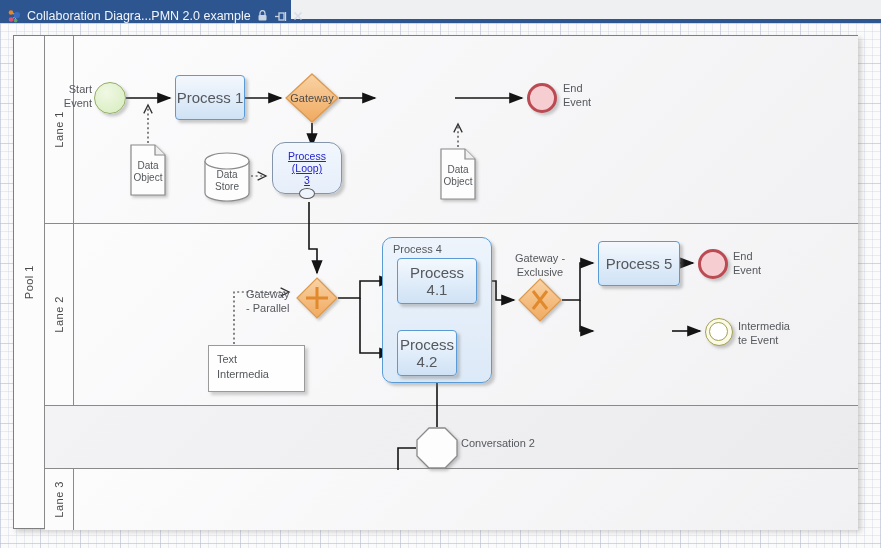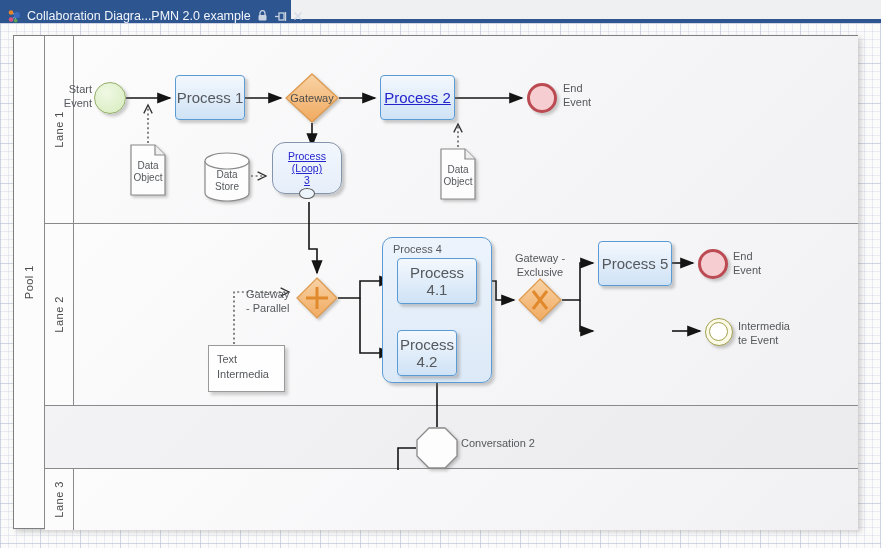--- a/index.html
+++ b/index.html
@@ -198,23 +198,20 @@
           <linearGradient id="g1" x1="0" y1="0" x2="0" y2="1">
         <stop offset="0" stop-color="#f9d3a6"></stop>
             <stop offset="1" stop-color="#f0aa60"></stop>
       </linearGradient>
         </defs>
       <polygon points="27,1 53,25 27,49 1,25" fill="url(#g1)" stroke="#dd9a4e" stroke-width="1.3"></polygon>
     </svg>
     <div class="gwlabel-overlay">Gateway</div>
   </div>
 
-  <div class="node task" style="left:380px; top:52px; width:75px; height:45px;">
-    <span class="linktext">Process 2</span>
-  </div>
 
   <div class="node ev-end" style="left:527px; top:60px;"></div>
   <div class="node shape-label" style="left:563px; top:58px;">
     <div>End</div>
     <div>Event</div>
   </div>
 
   <div class="node" style="left:130px; top:121px; width:36px; height:52px;">
     <svg class="shadowed-svg" width="36" height="52" viewBox="0 0 36 52">
       <path d="M1 1 H25 L35 11 V51 H1 Z" fill="#fdfdfd" stroke="#8a8a8a" stroke-width="1.2"></path>
@@ -264,21 +261,21 @@
           <linearGradient id="g2" x1="0" y1="0" x2="0" y2="1">
         <stop offset="0" stop-color="#f9d3a6"></stop>
             <stop offset="1" stop-color="#f0aa60"></stop>
       </linearGradient>
         </defs>
       <polygon points="21,1 41,21 21,41 1,21" fill="url(#g2)" stroke="#dd9a4e" stroke-width="1.2"></polygon>
       <path d="M21 10 V32 M10 21 H32" stroke="#e08a2d" stroke-width="3"></path>
     </svg>
   </div>
 
-  <div class="node annotation" style="left:208px; top:322px; width:77px; height:47px;">
+  <div class="node annotation" style="left:208px; top:322px; width:97px; height:47px;">
     <div>Text</div>
     <div>Intermedia</div>
   </div>
 
   <div class="node subprocess" style="left:382px; top:214px; width:110px; height:146px;">
     <div class="subprocess-label">Process 4</div>
   </div>
   <div class="node task" style="left:397px; top:235px; width:80px; height:46px;">
     <span>Process 4.1</span>
   </div>
@@ -296,21 +293,21 @@
           <linearGradient id="g3" x1="0" y1="0" x2="0" y2="1">
         <stop offset="0" stop-color="#f9d3a6"></stop>
             <stop offset="1" stop-color="#f0aa60"></stop>
       </linearGradient>
         </defs>
       <polygon points="22,1 43,22 22,43 1,22" fill="url(#g3)" stroke="#dd9a4e" stroke-width="1.2"></polygon>
       <path d="M15 13 L29 31 M29 13 L15 31" stroke="#e08a2d" stroke-width="3"></path>
     </svg>
   </div>
 
-  <div class="node task" style="left:598px; top:218px; width:74px; height:45px;">
+  <div class="node task" style="left:598px; top:218px; width:82px; height:45px;">
     <span>Process 5</span>
   </div>
   <div class="node ev-end" style="left:698px; top:226px;"></div>
   <div class="node shape-label" style="left:733px; top:226px;">
     <div>End</div>
     <div>Event</div>
   </div>
 
   <div class="node ev-inter" style="left:705px; top:295px;">
     <span class="ev-inter-inner"></span>

